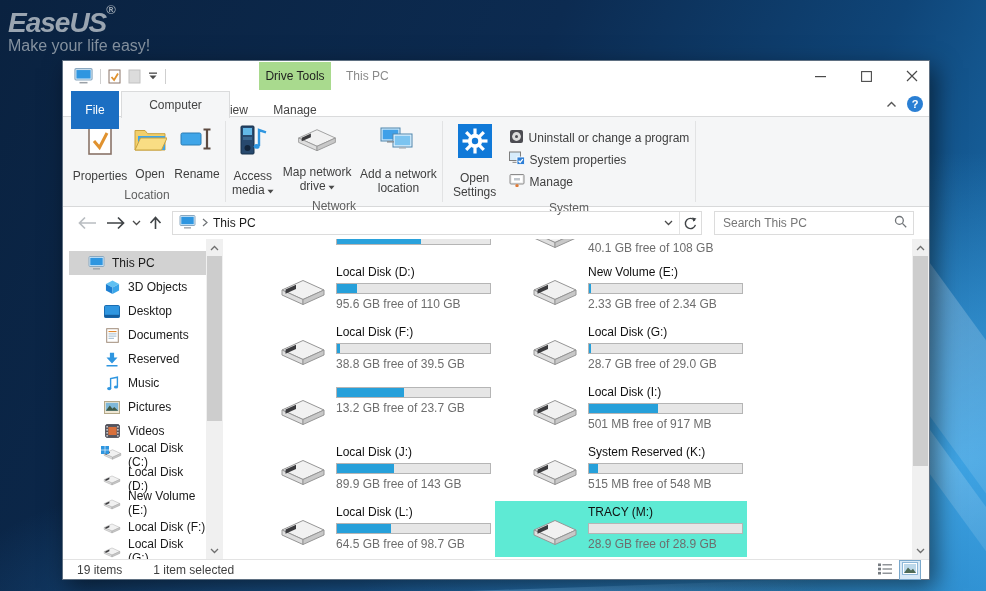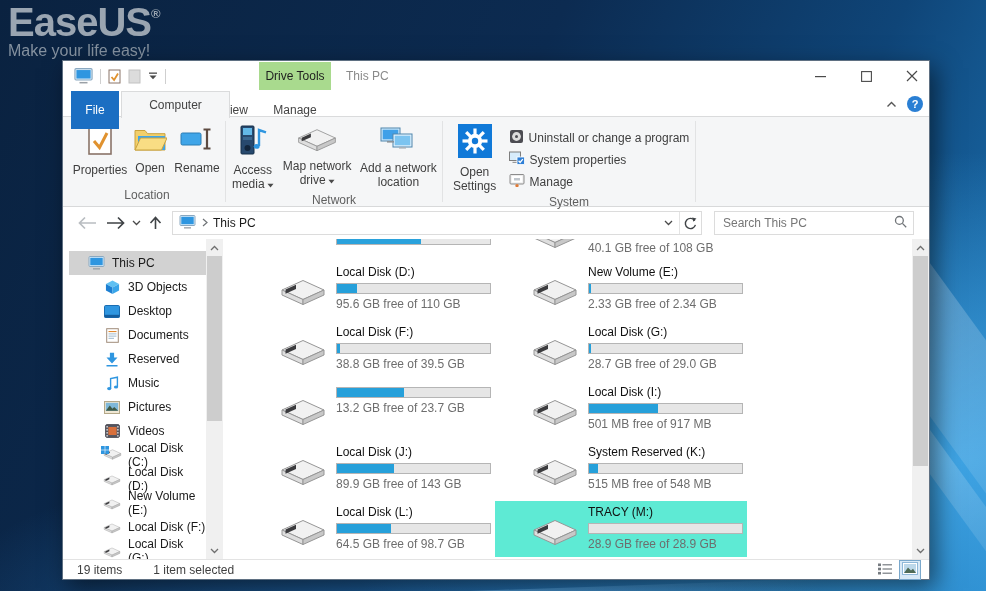--- a/index.html
+++ b/index.html
@@ -10,21 +10,21 @@
       radial-gradient(120% 95% at 97% 78%, rgba(64,166,230,.95), rgba(64,166,230,0) 55%),
       radial-gradient(90% 55% at 45% 108%, rgba(38,118,188,.75), rgba(38,118,188,0) 60%),
       linear-gradient(115deg,#0a2240 0%,#0c2b51 45%,#0f4578 72%,#1e7cc0 100%);}
   .streak{position:absolute;pointer-events:none;}
   .s1{right:-40px;top:180px;width:90px;height:460px;background:linear-gradient(rgba(255,255,255,.28),rgba(255,255,255,0));transform:rotate(-36deg);}
   .s2{right:30px;top:260px;width:26px;height:420px;background:linear-gradient(rgba(255,255,255,.35),rgba(255,255,255,0));transform:rotate(-36deg);}
   .s3{left:120px;bottom:-60px;width:700px;height:60px;background:linear-gradient(90deg,rgba(90,170,235,.0),rgba(120,195,250,.5),rgba(90,170,235,0));transform:rotate(-2deg);}
 
   
   .logo{position:absolute;left:8px;top:2px;color:#9aa5b1;}
-  .logo .big{font-size:40px;font-weight:bold;letter-spacing:-1px;line-height:1.0;}
+  .logo .big{font-size:28px;font-weight:bold;letter-spacing:-1px;line-height:1.0;font-style:italic;}
   .logo sup{font-size:13px;vertical-align:18px;font-weight:bold;}
   .logo .tag{font-size:16px;color:#84919f;margin-top:0px;}
 
   
   .window{position:absolute;left:62px;top:60px;width:868px;height:520px;background:#fff;
     border:1px solid #5f7082;box-shadow:6px 8px 22px rgba(0,0,0,.5);color:#1a1a1a;font-size:12px;}
 
   
   .titlebar{position:relative;height:30px;background:#fff;}
   .qat{position:absolute;left:11px;top:0;height:30px;display:flex;align-items:center;gap:7px;}
@@ -46,21 +46,21 @@
   .helpdot{width:16px;height:16px;border-radius:50%;background:#2a7fd4;color:#fff;font-size:11px;font-weight:bold;
     display:flex;align-items:center;justify-content:center;}
 
   
   .ribbon{height:90px;background:#f5f6f7;border-bottom:1px solid #d8d9da;display:flex;padding-left:8px;}
   .ribgroup{display:flex;flex-direction:column;height:100%;}
   .g-location{width:152px;}  .g-network{width:212px;}  .g-system{width:248px;}
   .ribbtns{flex:1;display:flex;align-items:flex-start;padding-top:5px;justify-content:center;gap:2px;}
   .ribsep{width:1px;background:#e2e3e4;margin:4px 2px;}
   .bigbtn{display:flex;flex-direction:column;align-items:center;padding:2px 3px;color:#3f3f3f;text-align:center;line-height:1.15;}
-  .bigbtn .lbl{margin-top:4px;text-align:center;}
+  .bigbtn .lbl{margin-top:10px;text-align:center;}
   .w-properties{width:56px;} .w-open{width:40px;} .w-rename{width:50px;}
   .w-access{width:50px;} .w-mapdrive{width:76px;} .w-addnet{width:84px;}
   .w-settings{width:52px;}
   .grouplabel{text-align:center;color:#5f5f5f;padding-bottom:4px;}
   .syswrap{display:flex;}
   .smalllist{display:flex;flex-direction:column;gap:4px;padding:7px 0 0 6px;}
   .smallbtn{display:flex;align-items:center;gap:5px;color:#3f3f3f;white-space:nowrap;}
   .dd{display:inline-block;margin-left:2px;}
 
   

